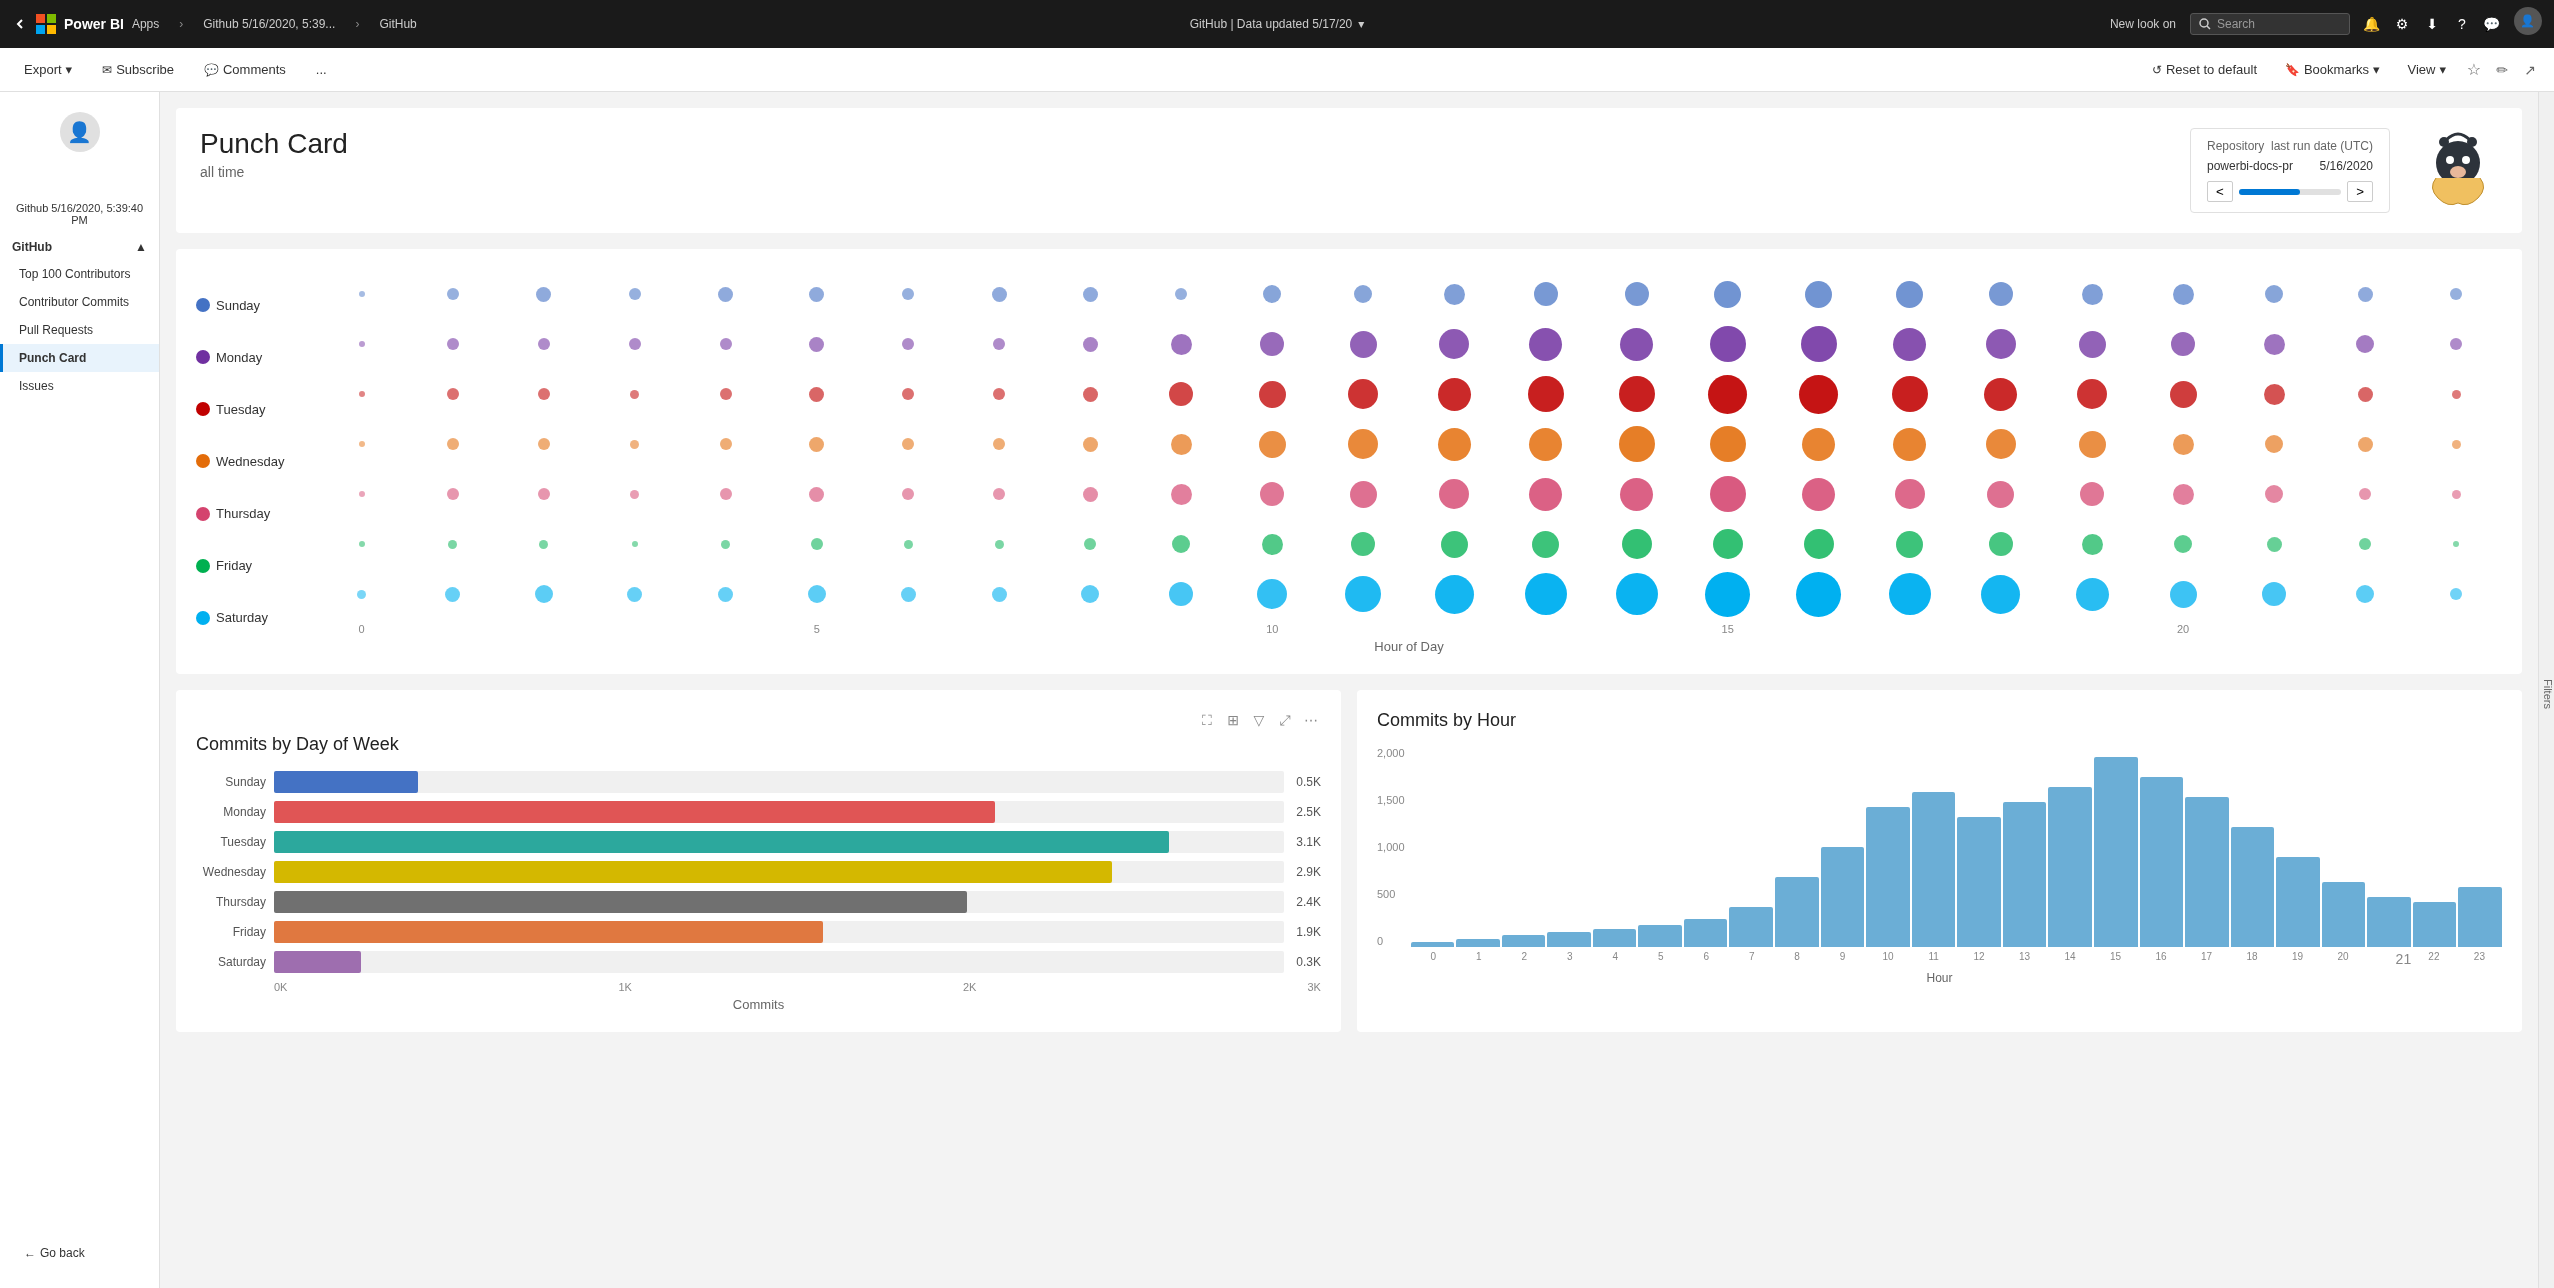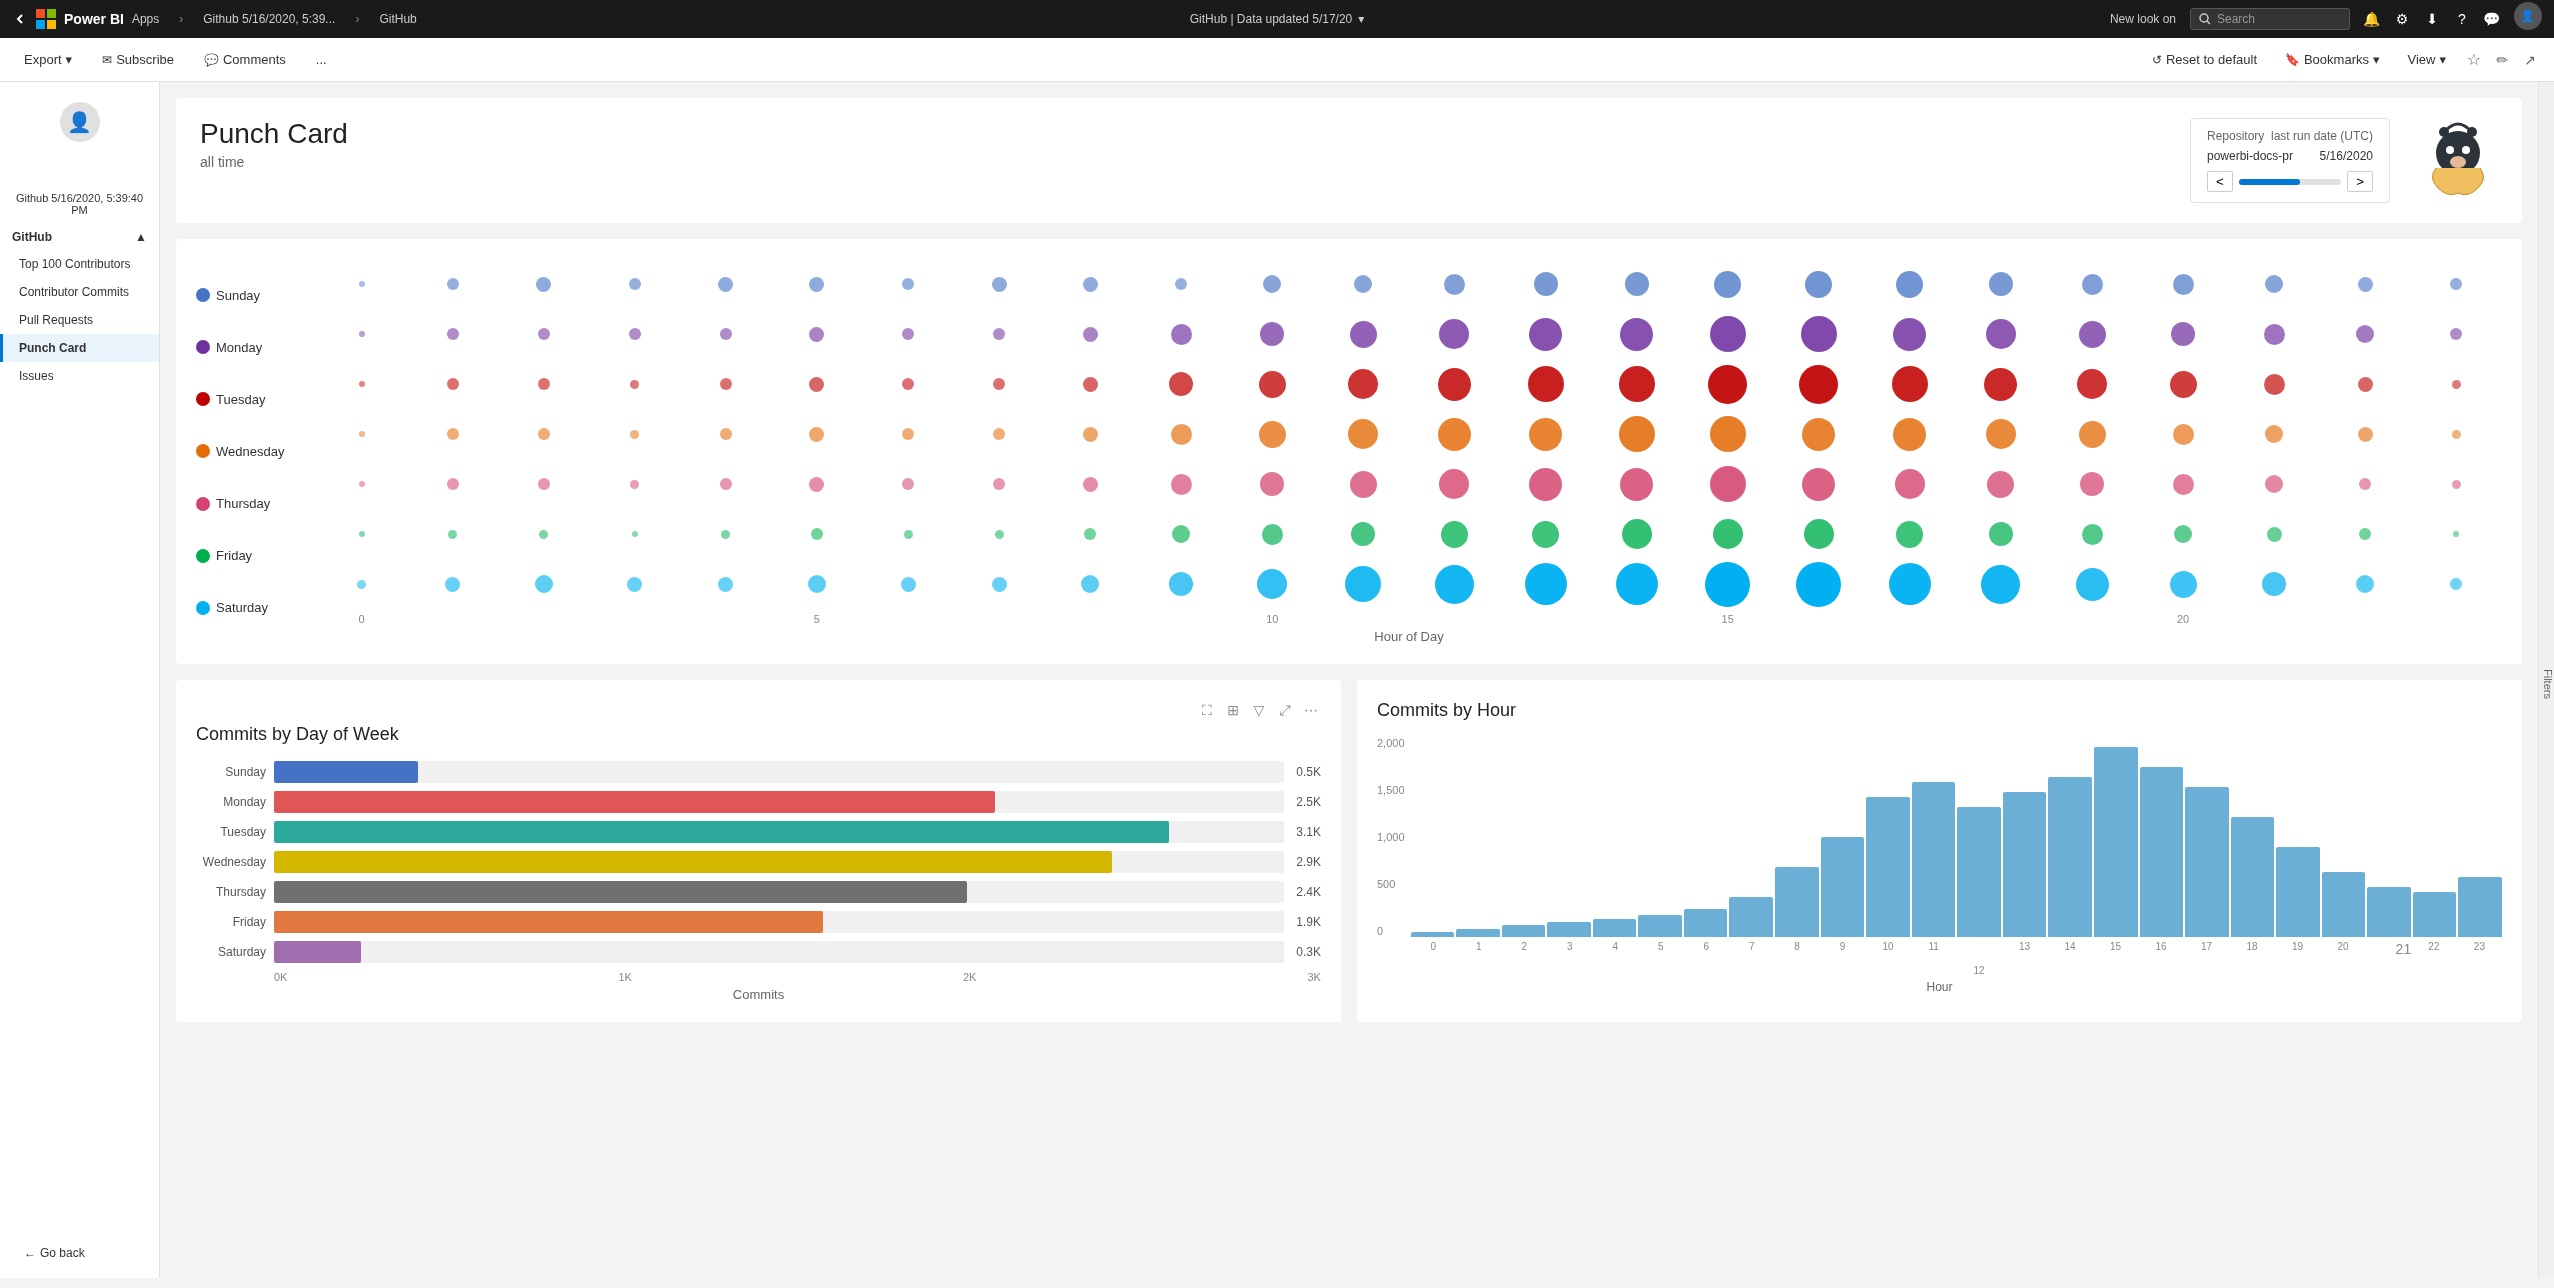--- a/index.html
+++ b/index.html
@@ -1,21 +1,21 @@
 <!DOCTYPE html>
 <html><head>
   <meta charset="utf-8">
   <style>
     * { box-sizing: border-box; margin: 0; padding: 0; }
     body { font-family: 'Segoe UI', Arial, sans-serif; background: #f3f3f3; overflow: hidden; width: 2554px; height: 1288px; }
 
     
     .topbar {
       background: #1a1a1a;
-      height: 38px;
+      height: 48px;
       display: flex;
       align-items: center;
       padding: 0 12px;
       gap: 12px;
       color: #fff;
       font-size: 13px;
     }
     .topbar-left { display: flex; align-items: center; gap: 8px; flex: 1; }
     .topbar-right { display: flex; align-items: center; gap: 14px; }
     .topbar-logo { display: flex; align-items: center; gap: 6px; }
@@ -1112,21 +1112,21 @@
                 <span style="flex: 1 1 0%; text-align: center; font-size: 10px;">2</span>
                 <span style="flex: 1 1 0%; text-align: center; font-size: 10px;">3</span>
                 <span style="flex: 1 1 0%; text-align: center; font-size: 10px;">4</span>
                 <span style="flex: 1 1 0%; text-align: center; font-size: 10px;">5</span>
                 <span style="flex: 1 1 0%; text-align: center; font-size: 10px;">6</span>
                 <span style="flex: 1 1 0%; text-align: center; font-size: 10px;">7</span>
                 <span style="flex: 1 1 0%; text-align: center; font-size: 10px;">8</span>
                 <span style="flex: 1 1 0%; text-align: center; font-size: 10px;">9</span>
                 <span style="flex: 1 1 0%; text-align: center; font-size: 10px;">10</span>
                 <span style="flex: 1 1 0%; text-align: center; font-size: 10px;">11</span>
-                <span style="flex: 1 1 0%; text-align: center; font-size: 10px; margin-top: 24px;">12</span>
+                <span style="flex: 1 1 0%; text-align: center; font-size: 10px;">12</span>
                 <span style="flex: 1 1 0%; text-align: center; font-size: 10px;">13</span>
                 <span style="flex: 1 1 0%; text-align: center; font-size: 10px;">14</span>
                 <span style="flex: 1 1 0%; text-align: center; font-size: 10px;">15</span>
                 <span style="flex: 1 1 0%; text-align: center; font-size: 10px;">16</span>
                 <span style="flex: 1 1 0%; text-align: center; font-size: 10px;">17</span>
                 <span style="flex: 1 1 0%; text-align: center; font-size: 10px;">18</span>
                 <span style="flex: 1 1 0%; text-align: center; font-size: 10px;">19</span>
                 <span style="flex: 1 1 0%; text-align: center; font-size: 10px;">20</span>
                 <span style="flex: 1 1 0%; text-align: right; font-size: 14px;">21</span>
                 <span style="flex: 1 1 0%; text-align: center; font-size: 10px;">22</span>

